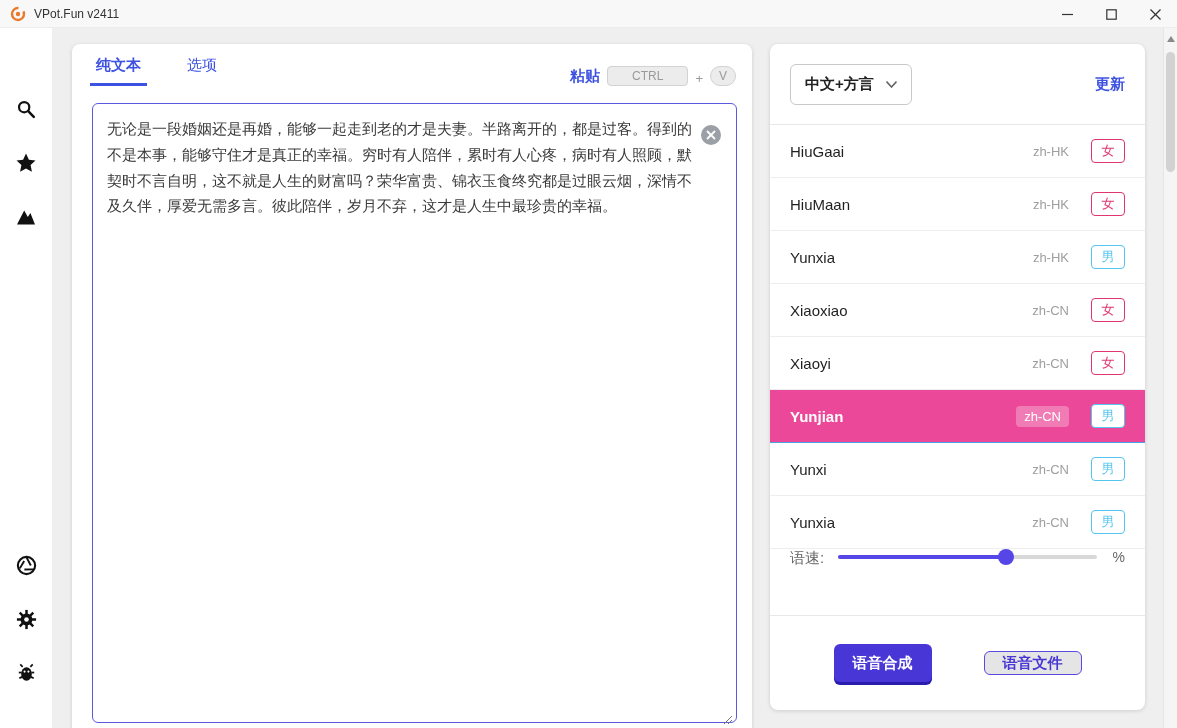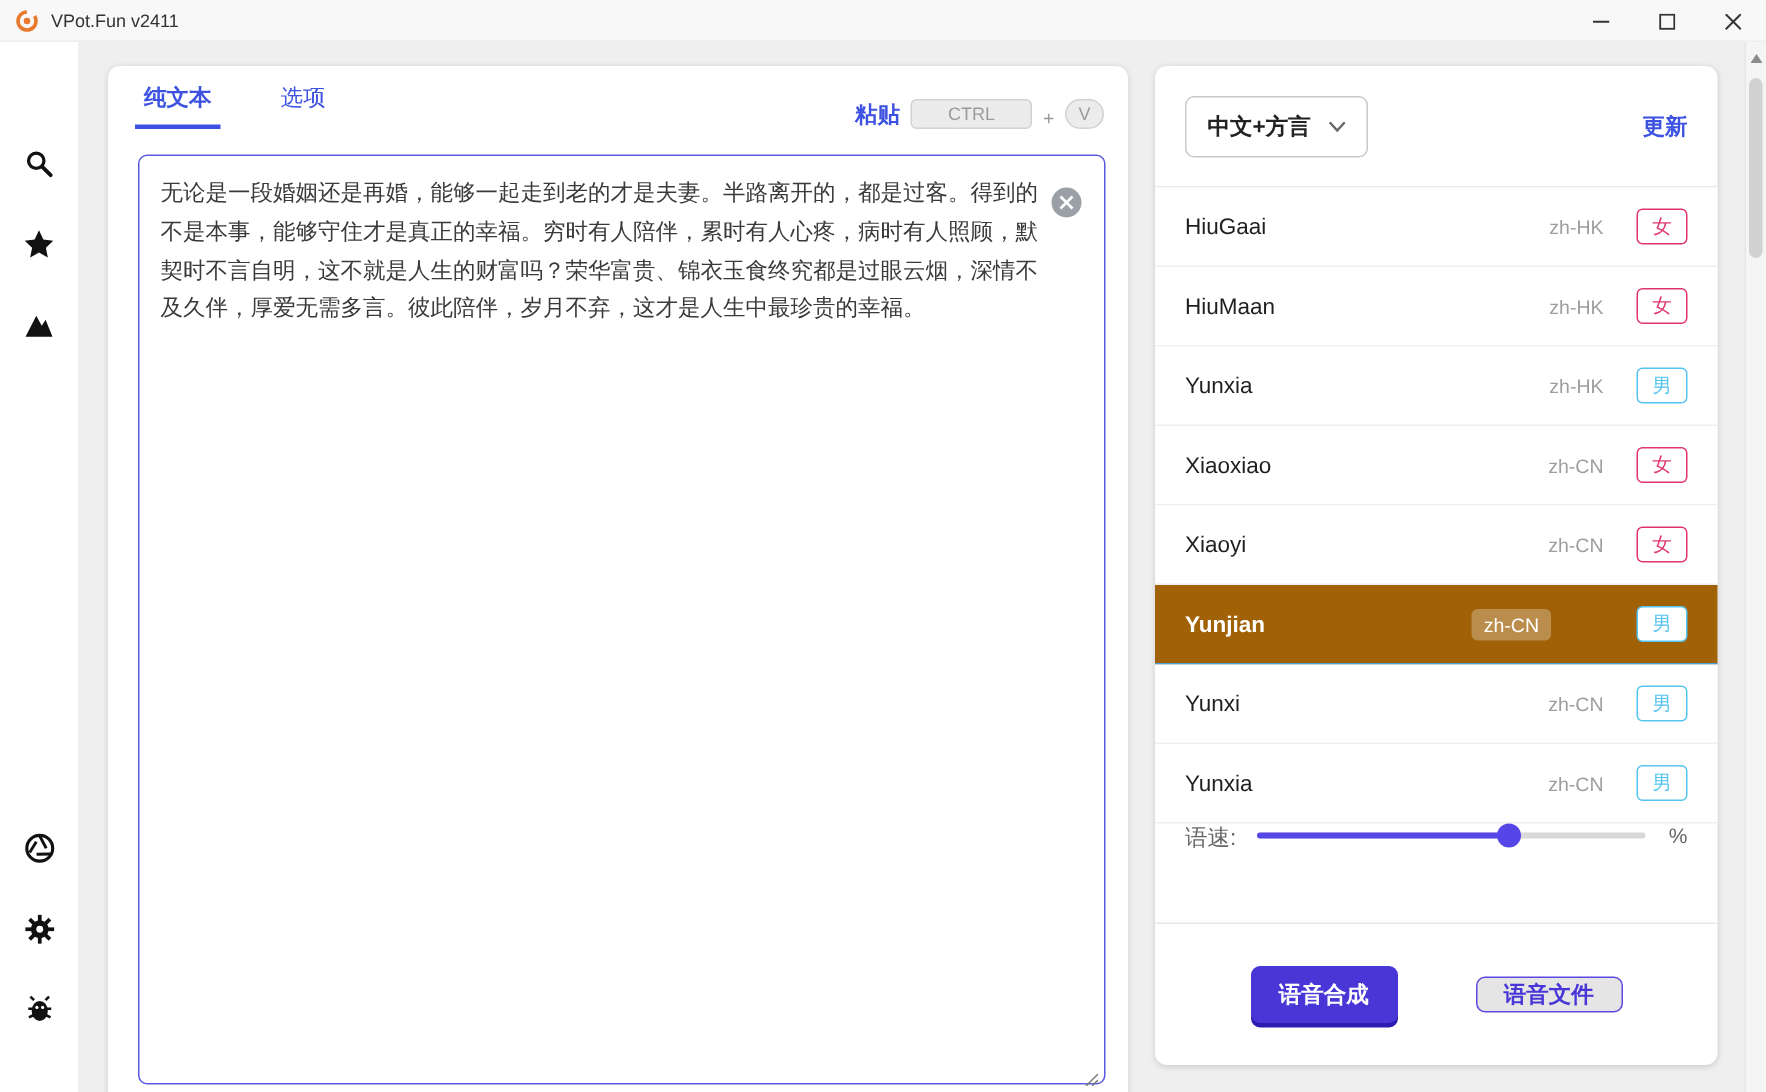--- a/index.html
+++ b/index.html
@@ -61,21 +61,21 @@
   .refresh-link { color:#3d52e0; font-size:15px; font-weight:bold; cursor:pointer; text-decoration:none; }
   .voice-list { }
   .voice-row { height:53px; display:flex; align-items:center; padding:0 20px;
     border-bottom:1px solid #eeeeee; cursor:pointer; background:#fff; }
   .voice-name { flex:1; font-size:15px; font-weight:500; color:#1f1f1f; }
   .voice-locale { font-size:13px; color:#9e9e9e; margin-right:22px; }
   .gender-badge { min-width:34px; text-align:center; font-size:13px; padding:2px 6px;
     border-radius:4px; border:1px solid; background:#fff; }
   .gender-badge.female { color:#e0356f; border-color:#e0356f; }
   .gender-badge.male { color:#55c4ee; border-color:#55c4ee; }
-  .voice-row.selected { background:#a16207; border-bottom-color:#4aa0e2;gap:35px; }
+  .voice-row.selected { background:#ec4899; border-bottom-color:#4aa0e2; }
   .voice-row.selected .voice-name { color:#ffffff; font-weight:bold; }
   .voice-row.selected .voice-locale { color:#ffffff; background:rgba(255,255,255,.28);
     border-radius:4px; padding:3px 8px; }
   .speed-row { height:67px; display:flex; align-items:flex-start; padding:0 20px;
     border-bottom:1px solid #e8e8e8; }
   .speed-label { font-size:15px; color:#666; }
   .slider { position:relative; flex:1; height:16px; margin:0 16px 0 14px; cursor:pointer; }
   .slider-track { position:absolute; left:0; right:0; top:6px; height:4px; background:#d8d8d8;
     border-radius:2px; }
   .slider-fill { position:absolute; left:0; top:6px; height:4px; background:#5646e8;

